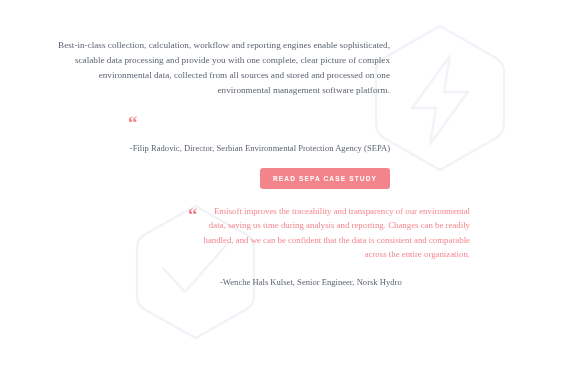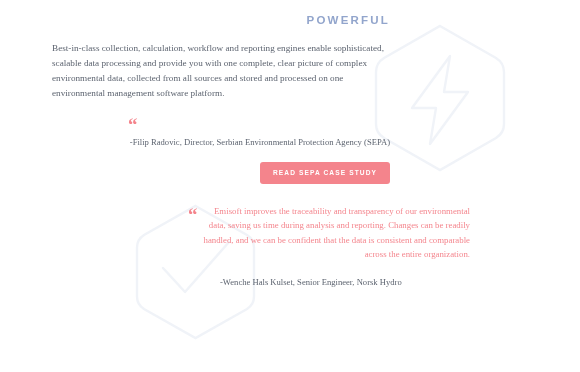--- a/index.html
+++ b/index.html
@@ -73,22 +73,24 @@
   .section-dependable .eyebrow { text-align: left; padding-left: 140px; }
 
   .body-copy {
     font-family: "Liberation Serif", serif;
     font-size: 9.2px;
     line-height: 1.62;
     color: #5d6470;
     margin: 0;
   }
   .section-powerful .body-copy {
+    text-align: right;
     padding-left: 52px;
     padding-right: 2px;
+    margin-top: 24px;
   }
   .section-dependable .body-copy {
     text-align: left;
     padding-left: 140px;
     padding-right: 0px;
   }
 
   
   .quote-block {
     display: flex;
@@ -128,21 +130,21 @@
   
   .attribution {
     font-family: "Liberation Serif", serif;
     font-size: 8.6px;
     color: #5d6470;
     margin: 0;
   }
   .section-powerful .attribution {
     text-align: right;
     padding-right: 2px;
-    margin-top: 3px;
+    margin-top: 11px;
   }
   .section-dependable .attribution {
     text-align: left;
     padding-left: 160px;
     margin-top: 16px;
   }
 
   
   .btn-row { display: flex; margin-top: 15px; }
   .section-powerful .btn-row { justify-content: flex-end; padding-right: 2px; }
@@ -179,21 +181,20 @@
 
   <div class="watermark wm-dependable">
     <svg viewBox="0 0 125 140" width="125" height="140" fill="none" aria-hidden="true">
       <path d="M62.5 4 L114 33 Q121 37.5 121 45.5 L121 94.5 Q121 102.5 114 107 L62.5 136 L11 107 Q4 102.5 4 94.5 L4 45.5 Q4 37.5 11 33 Z" stroke="#f0f3f8" stroke-width="2.4" fill="none"></path>
       <path d="M30 66 L52 90 L96 40" stroke="#f0f3f8" stroke-width="2.4" fill="none" stroke-linecap="round" stroke-linejoin="round"></path>
     </svg>
   </div>
 
   <div class="section section-powerful">
 
-    <h2 class="eyebrow">POWERFUL</h2>
 
     <p class="body-copy">Best-in-class collection, calculation, workflow and reporting engines enable sophisticated, scalable data processing and provide you with one complete, clear picture of complex environmental data, collected from all sources and stored and processed on one environmental management software platform.</p>
 
     <div class="quote-block">
       <span class="quote-mark">“</span>
     </div>
 
     <p class="attribution">-Filip Radovic, Director, Serbian Environmental Protection Agency (SEPA)</p>
 
     <div class="btn-row">

